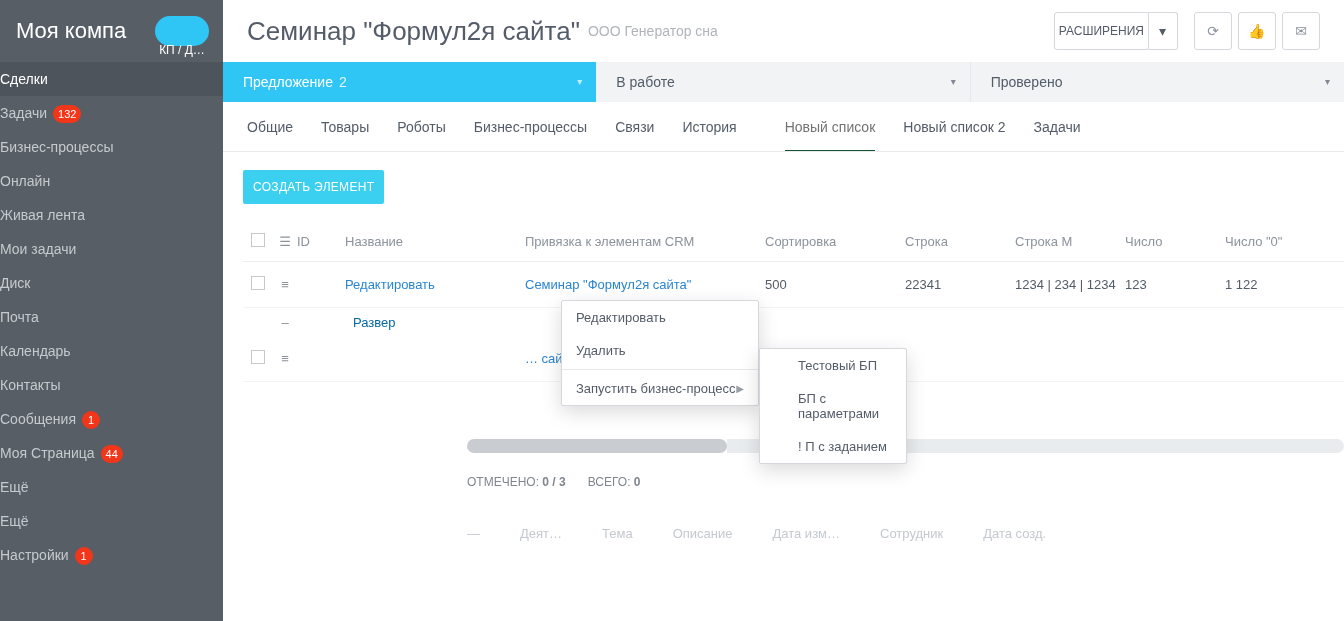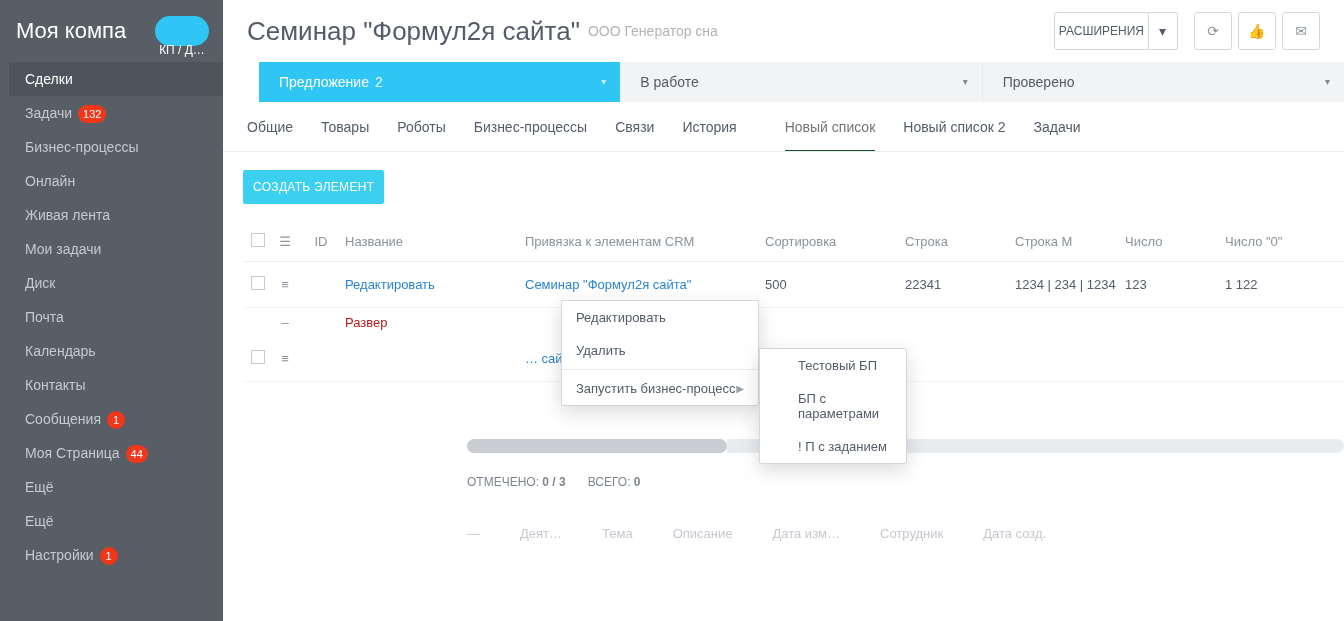--- a/index.html
+++ b/index.html
@@ -2,35 +2,35 @@
 <html><head>
 <meta charset="utf-8">
 <style>
 * { box-sizing: border-box; margin: 0; padding: 0; }
 body { font-family: "Helvetica Neue", Arial, sans-serif; font-size: 14px; color: #535c69; background: #fff; overflow: hidden; width: 1344px; height: 621px; }
 
 .sidebar { position: absolute; left: 0; top: 0; width: 223px; height: 621px; background: #575e66; color: #c6cace; }
 .brand { height: 62px; line-height: 62px; padding-left: 16px; font-size: 22px; color: #fff; position: relative; }
 .kp-badge { position: absolute; right: 14px; top: 16px; width: 54px; height: 30px; border-radius: 15px; background: #2fc6f6; }
 .kp-badge span { color: #fff; font-size: 12px; line-height: 30px; display: inline-block; width: 100%; text-align: center; }
-.nav-item { height: 34px; line-height: 34px; padding-left: 16px; font-size: 14px; color: #c6cacc; cursor: pointer; position: relative; margin-left: 9px; }
+.nav-item { height: 34px; line-height: 34px; font-size: 14px; color: #c6cacc; cursor: pointer; position: relative; }
 .nav-item.active { background: #4d545b; color: #fff; }
 .nav-badge { display: inline-block; min-width: 18px; height: 18px; border-radius: 9px; background: #f1361a; color: #fff; font-size: 11px; line-height: 18px; text-align: center; padding: 0 5px; margin-left: 6px; vertical-align: middle; }
 
 .main { position: absolute; left: 223px; top: 0; right: 0; height: 621px; overflow: hidden; }
 
 .header { height: 62px; padding: 0 24px; display: flex; align-items: center; }
 .title { font-size: 26px; color: #555c69; font-weight: 300; }
 .subtitle { font-size: 14px; color: #b0b5ba; margin-left: 8px; }
 .header-spacer { flex: 1; }
 .ext-btn { height: 38px; border: 1px solid #d4d7db; border-radius: 3px; background: #fff; padding: 0 4px; color: #535c69; font-size: 12px; text-transform: uppercase; margin-right: 6px; display: flex; align-items: center; }
 .ext-split { width: 30px; height: 38px; border: 1px solid #d4d7db; border-left: none; border-radius: 0 3px 3px 0; margin-left: -7px; display: flex; align-items: center; justify-content: center; margin-right: 10px; }
 .icon-btn { width: 38px; height: 38px; border: 1px solid #d4d7db; border-radius: 3px; display: flex; align-items: center; justify-content: center; margin-left: 6px; color: #8b939c; }
 
-.kanban-head { height: 40px; display: flex; padding-left: 36px; }
+.kanban-head { height: 40px; display: flex; }
 .kanban-col { flex: 1; line-height: 40px; padding-left: 20px; font-size: 14px; color: #535c69; position: relative; }
 .kanban-col.blue { background: #2fc6f6; color: #fff; }
 .kanban-col.blue::after { content: ""; position: absolute; right: -12px; top: 0; border-left: 12px solid #2fc6f6; border-top: 20px solid transparent; border-bottom: 20px solid transparent; }
 .kanban-col.gray { background: #f1f3f5; }
 .kanban-col.gray + .kanban-col.gray { border-left: 1px solid #e6e8eb; }
 .kn-count { margin-left: 6px; opacity: 0.85; }
 .kn-dd { float: right; margin-right: 14px; font-size: 10px; opacity: 0.7; }
 
 .tabs { height: 50px; border-bottom: 1px solid #e8eaec; display: flex; align-items: center; padding-left: 24px; gap: 28px; overflow: hidden; white-space: nowrap; }
 .tab { color: #535c69; font-size: 14px; cursor: pointer; height: 50px; line-height: 50px; }
@@ -38,21 +38,21 @@
 
 .content { padding: 18px 20px; }
 .add-btn { display: inline-block; background: #3bd0ef; color: #fff; border-radius: 2px; padding: 10px 10px; font-size: 12px; text-transform: uppercase; letter-spacing: 0.3px; }
 
 .grid-wrap { margin-top: 18px; position: relative; }
 .grid-head, .grid-row { display: flex; align-items: center; min-width: 1200px; }
 .grid-head { height: 40px; color: #8b939c; font-size: 13px; border-bottom: 1px solid #edeef0; }
 .grid-row { height: 46px; border-bottom: 1px solid #f3f4f6; color: #535c69; font-size: 13px; }
 .c-chk { width: 30px; text-align: center; }
 .c-menu { width: 24px; text-align: center; color: #8b939c; }
-.c-id { width: 48px; text-align: center; }
+.c-id { width: 48px; }
 .c-name { width: 180px; }
 .c-crm { width: 240px; }
 .c-sort { width: 140px; }
 .c-str { width: 110px; }
 .c-strm { width: 110px; }
 .c-num { width: 100px; }
 .c-numF { width: 100px; }
 .chkbox { width: 14px; height: 14px; border: 1px solid #c6cace; display: inline-block; }
 .link { color: #2a85d0; }
 
@@ -166,21 +166,21 @@
         <div class="c-str">22341</div>
         <div class="c-strm">1234 | 234 | 1234</div>
         <div class="c-num">123</div>
         <div class="c-numF">1 122</div>
       </div>
 
       <div class="grid-row" style="height:28px;border:none;">
         <div class="c-chk"></div>
         <div class="c-menu">–</div>
         <div class="c-id"></div>
-        <div class="c-name" style="color:#b91c1c;">Развер</div>
+        <div class="c-name" style="color:#0369a1;margin-left:8px;">Развер</div>
       </div>
 
       <div class="grid-row">
         <div class="c-chk"><span class="chkbox"></span></div>
         <div class="c-menu">≡</div>
         <div class="c-id"></div>
         <div class="c-name link"></div>
         <div class="c-crm link">… сайта"</div>
         <div class="c-sort">500</div>
         <div class="c-str"></div>

